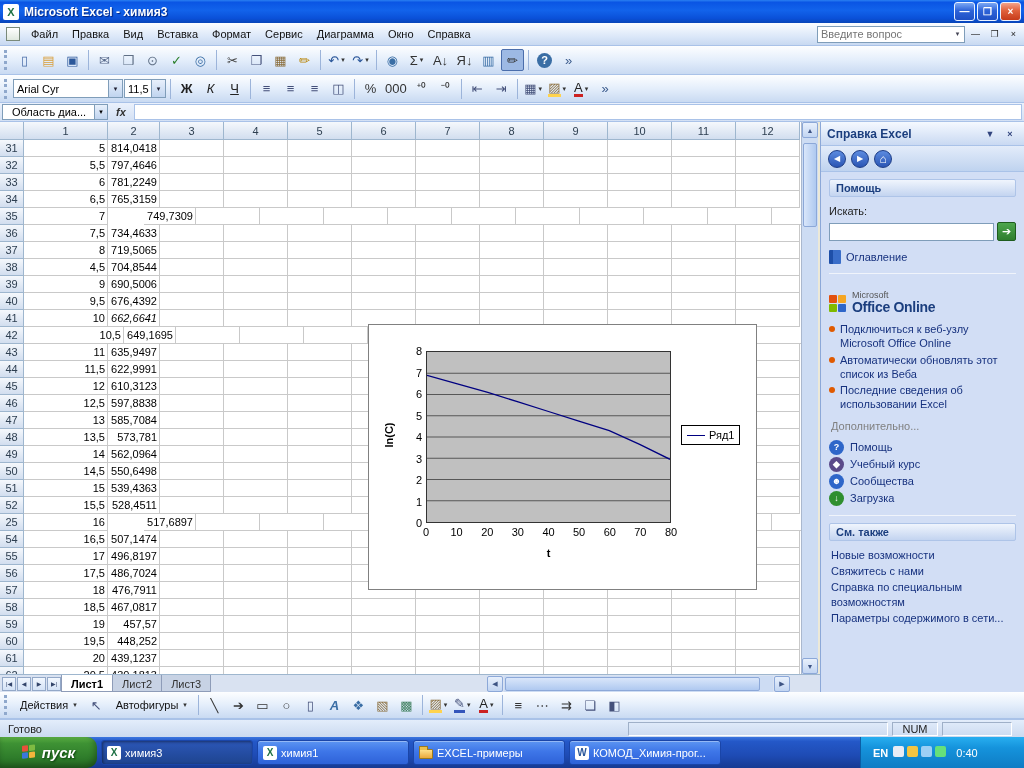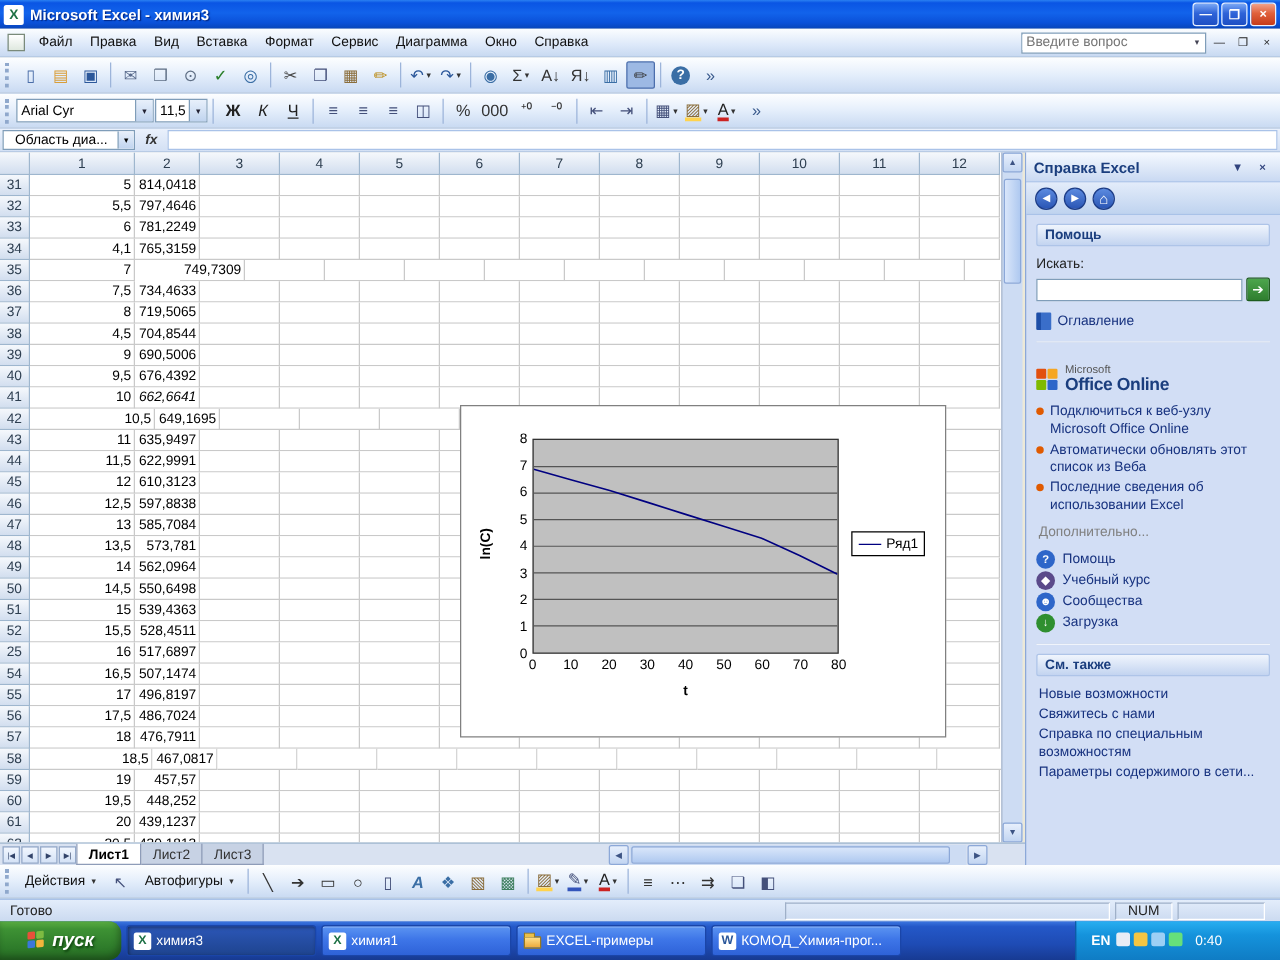--- a/index.html
+++ b/index.html
@@ -425,21 +425,21 @@
         <div class="cell" style="width: 64px;"></div>
         <div class="cell" style="width: 64px;"></div>
         <div class="cell" style="width: 64px;"></div>
         <div class="cell" style="width: 64px;"></div>
         <div class="cell" style="width: 64px;"></div>
         <div class="cell" style="width: 64px;"></div>
         <div class="cell" style="width: 64px;"></div>
       </div>
       <div class="grid-row">
         <div class="hdr-cell gut">34</div>
-        <div class="cell" style="width: 84px;">4,1</div>
+        <div class="cell" style="width: 84px;">6,5</div>
         <div class="cell" style="width: 52px;">765,3159</div>
         <div class="cell" style="width: 64px;"></div>
         <div class="cell" style="width: 64px;"></div>
         <div class="cell" style="width: 64px;"></div>
         <div class="cell" style="width: 64px;"></div>
         <div class="cell" style="width: 64px;"></div>
         <div class="cell" style="width: 64px;"></div>
         <div class="cell" style="width: 64px;"></div>
         <div class="cell" style="width: 64px;"></div>
         <div class="cell" style="width: 64px;"></div>
@@ -711,21 +711,21 @@
         <div class="cell" style="width: 64px;"></div>
         <div class="cell" style="width: 64px;"></div>
         <div class="cell" style="width: 64px;"></div>
         <div class="cell" style="width: 64px;"></div>
         <div class="cell" style="width: 64px;"></div>
         <div class="cell" style="width: 64px;"></div>
       </div>
       <div class="grid-row">
         <div class="hdr-cell gut">25</div>
         <div class="cell" style="width: 84px;">16</div>
-        <div class="cell" style="width: 52px;">517,6897</div>
+        <div class="cell" style="width: 52px; margin-left: 36px;">517,6897</div>
         <div class="cell" style="width: 64px;"></div>
         <div class="cell" style="width: 64px;"></div>
         <div class="cell" style="width: 64px;"></div>
         <div class="cell" style="width: 64px;"></div>
         <div class="cell" style="width: 64px;"></div>
         <div class="cell" style="width: 64px;"></div>
         <div class="cell" style="width: 64px;"></div>
         <div class="cell" style="width: 64px;"></div>
         <div class="cell" style="width: 64px;"></div>
         <div class="cell" style="width: 64px;"></div>
@@ -785,21 +785,21 @@
         <div class="cell" style="width: 64px;"></div>
         <div class="cell" style="width: 64px;"></div>
         <div class="cell" style="width: 64px;"></div>
         <div class="cell" style="width: 64px;"></div>
         <div class="cell" style="width: 64px;"></div>
         <div class="cell" style="width: 64px;"></div>
         <div class="cell" style="width: 64px;"></div>
       </div>
       <div class="grid-row">
         <div class="hdr-cell gut">58</div>
-        <div class="cell" style="width: 98px;">18,5</div>
+        <div class="cell" style="width: 84px;">18,5</div>
         <div class="cell" style="width: 52px;">467,0817</div>
         <div class="cell" style="width: 64px;"></div>
         <div class="cell" style="width: 64px;"></div>
         <div class="cell" style="width: 64px;"></div>
         <div class="cell" style="width: 64px;"></div>
         <div class="cell" style="width: 64px;"></div>
         <div class="cell" style="width: 64px;"></div>
         <div class="cell" style="width: 64px;"></div>
         <div class="cell" style="width: 64px;"></div>
         <div class="cell" style="width: 64px;"></div>

